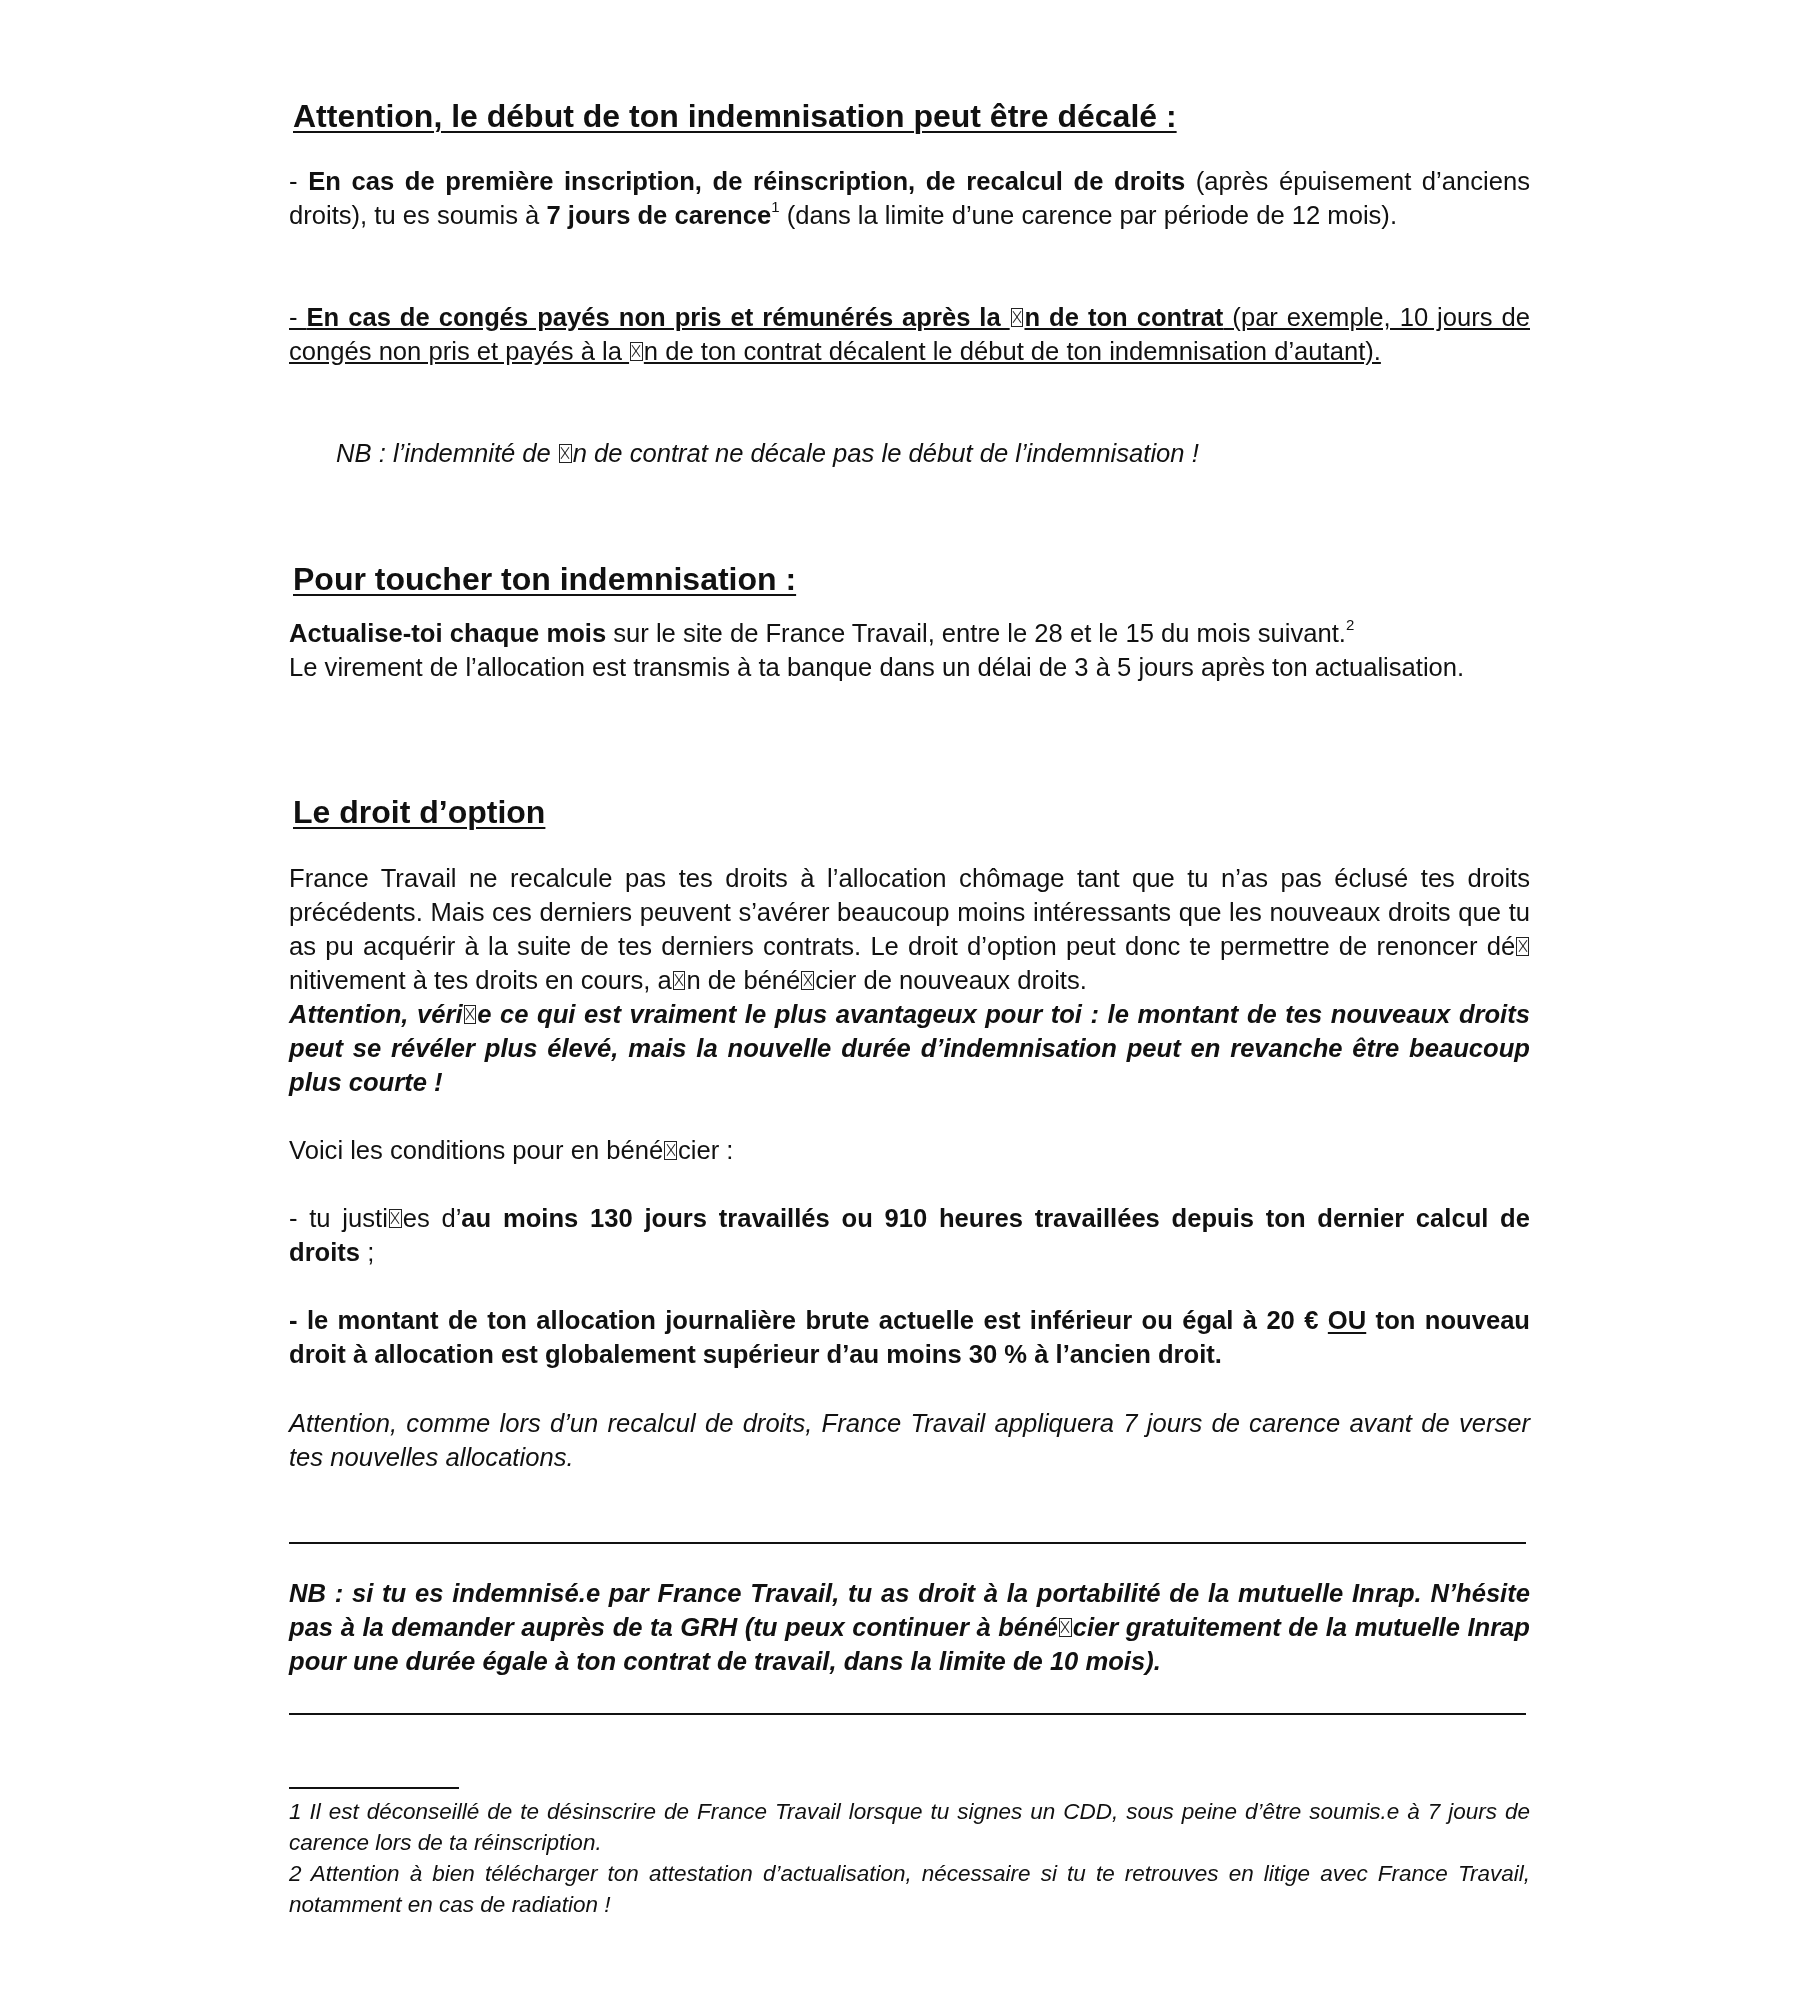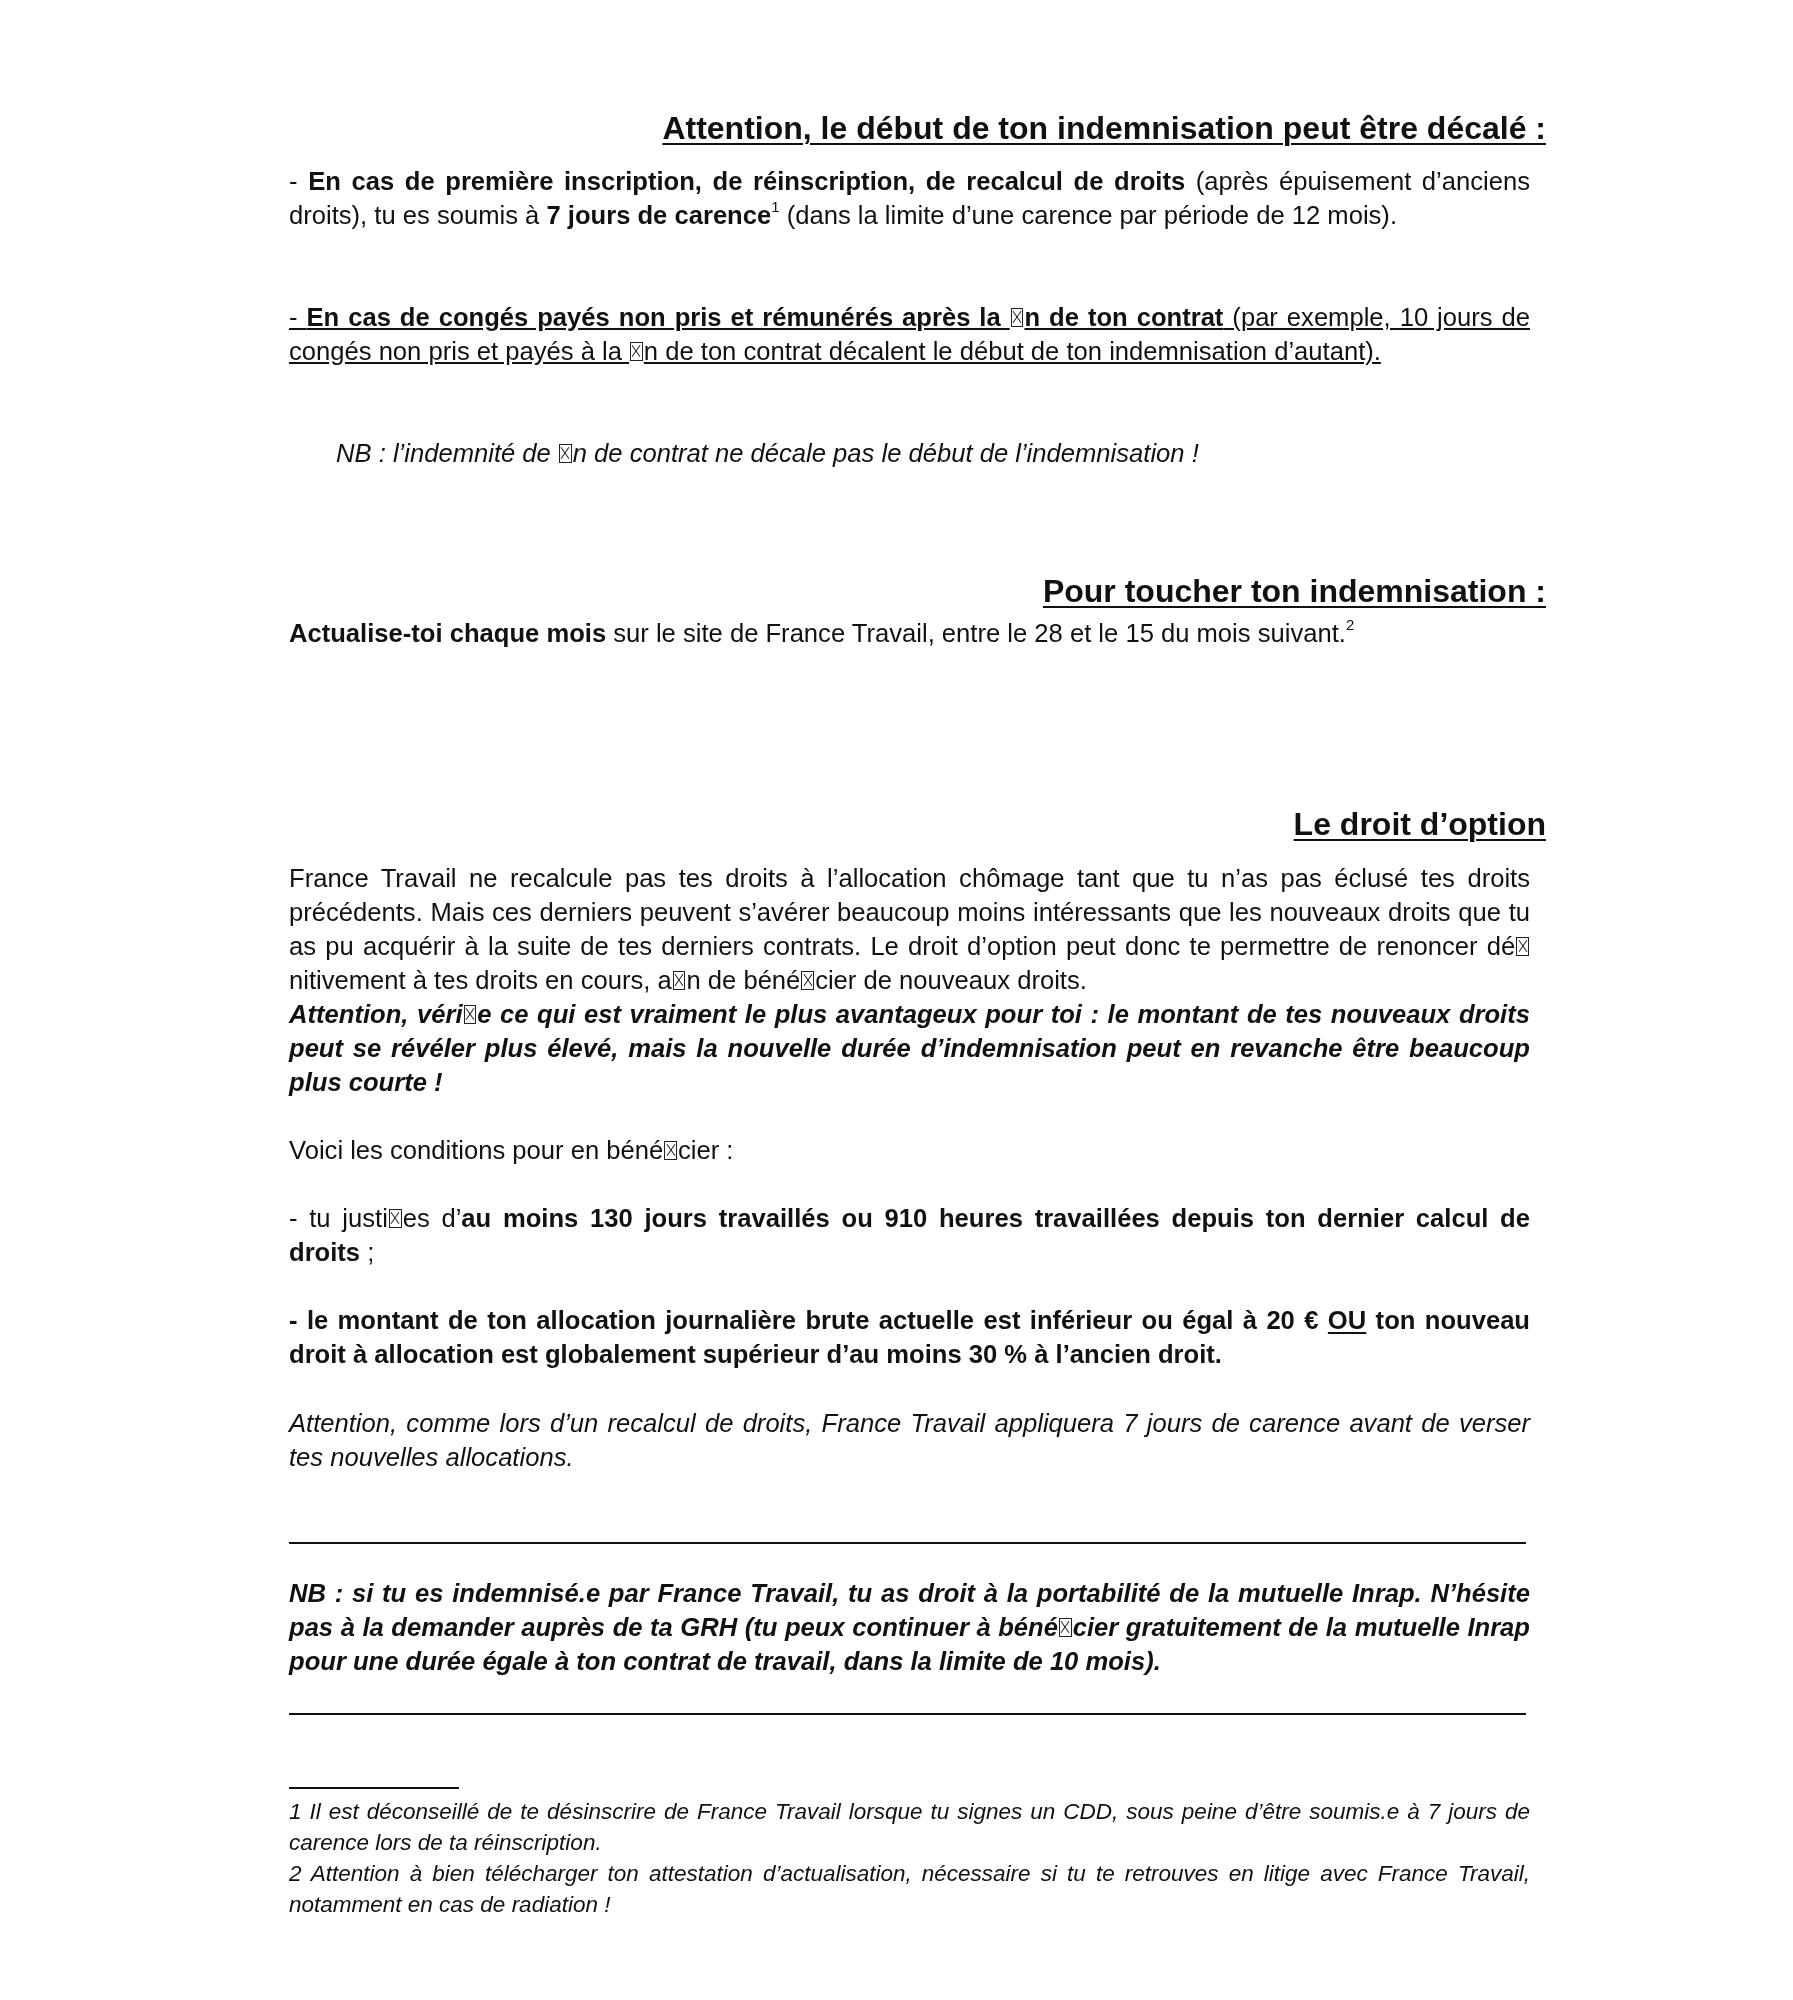--- a/index.html
+++ b/index.html
@@ -1,21 +1,21 @@
 <!DOCTYPE html>
 <html><head>
   <meta charset="utf-8">
   <style>
     html, body { margin: 0; padding: 0; background: #ffffff; }
     body { width: 1793px; height: 2000px; position: relative; overflow: hidden;
       font-family: "Liberation Sans", "DejaVu Sans", sans-serif; color: #111111; }
     .page { position: absolute; left: 289px; top: 0; width: 1241px; }
-    .heading { position: absolute; left: 0; width: 1241px; text-align: right;
+    .heading { position: absolute; left: 0; width: 1241px; text-align: left;
       font-weight: bold; font-size: 32px; text-decoration: underline;
-      text-decoration-thickness: 2px; text-underline-offset: 4px; margin: 16px; line-height: 40px; }
+      text-decoration-thickness: 2px; text-underline-offset: 4px; margin: 4px; line-height: 40px; }
     .para { position: absolute; left: 0; width: 1241px; font-size: 25.6px; line-height: 34px;
       text-align: justify; margin: 0; }
     .para b { font-weight: bold; }
     .ital { font-style: italic; }
     .bi { font-weight: bold; font-style: italic; }
     sup { font-size: 15px; line-height: 0; vertical-align: super; position: relative; top: -2px; }
     .u { text-decoration: underline; text-decoration-thickness: 2px; text-underline-offset: 3px; margin-top: 31px; }
     .rule { position: absolute; left: 0; height: 2px; background: #111111; }
     .fn { position: absolute; left: 0; width: 1241px; font-size: 22.5px; line-height: 31px;
       font-style: italic; text-align: justify; margin: 0; }
@@ -34,21 +34,21 @@
   <h2 class="heading" style="top:92px;">Attention, le début de ton indemnisation peut être décalé :</h2>
 
   <p class="para" style="top:164px;"><span>- </span><b>En cas de première inscription, de réinscription, de recalcul de droits</b><span> (après épuisement d’anciens droits), tu es soumis à </span><b>7 jours de carence</b><sup>1</sup><span> (dans la limite d’une carence par période de 12 mois).</span></p>
 
   <p class="para" style="top:300px;text-decoration:underline;"><span>- </span><b><span>En cas de congés payés non pris et rémunérés après la </span><span class="glyph"></span><span>n de ton contrat</span></b><span> (par exemple, 10 jours de congés non pris et payés à la </span><span class="glyph"></span><span>n de ton contrat décalent le début de ton indemnisation d’autant).</span></p>
 
   <p class="para ital" style="top:436px;margin-left:47px;"><span>NB : l’indemnité de </span><span class="glyph"></span><span>n de contrat ne décale pas le début de l’indemnisation !</span></p>
 
   <h2 class="heading" style="top:555px;">Pour toucher ton indemnisation :</h2>
 
-  <p class="para" style="top:616px;"><b>Actualise-toi chaque mois</b><span> sur le site de France Travail, entre le 28 et le 15 du mois suivant.</span><sup>2</sup><br></p>
+  <p class="para" style="top:616px;"><b>Actualise-toi chaque mois</b><span> sur le site de France Travail, entre le 28 et le 15 du mois suivant.</span><sup>2</sup><br><span>Le virement de l’allocation est transmis à ta banque dans un délai de 3 à 5 jours après ton actualisation.</span></p>
 
   <h2 class="heading" style="top:788px;">Le droit d’option</h2>
 
   <p class="para" style="top:861px;"><span>France Travail ne recalcule pas tes droits à l’allocation chômage tant que tu n’as pas éclusé tes droits précédents. Mais ces derniers peuvent s’avérer beaucoup moins intéressants que les nouveaux droits que tu as pu acquérir à la suite de tes derniers contrats. Le droit d’option peut donc te permettre de renoncer dé</span><span class="glyph"></span><span>nitivement à tes droits en cours, a</span><span class="glyph"></span><span>n de béné</span><span class="glyph"></span><span>cier de nouveaux droits.</span><br><span class="bi"><span>Attention, véri</span><span class="glyph"></span><span>e ce qui est vraiment le plus avantageux pour toi : le montant de tes nouveaux droits peut se révéler plus élevé, mais la nouvelle durée d’indemnisation peut en revanche être beaucoup plus courte !</span></span></p>
 
   <p class="para" style="top:1133px;"><span>Voici les conditions pour en béné</span><span class="glyph"></span><span>cier :</span></p>
 
   <p class="para" style="top:1201px;"><span>- tu justi</span><span class="glyph"></span><span>es d’</span><b>au moins 130 jours travaillés ou 910 heures travaillées depuis ton dernier calcul de droits</b><span> ;</span></p>
 
   <p class="para" style="top:1303px;"><b><span>- le montant de ton allocation journalière brute actuelle est inférieur ou égal à 20 € </span><span class="u">OU</span><span> ton nouveau droit à allocation est globalement supérieur d’au moins 30 % à l’ancien droit.</span></b></p>

